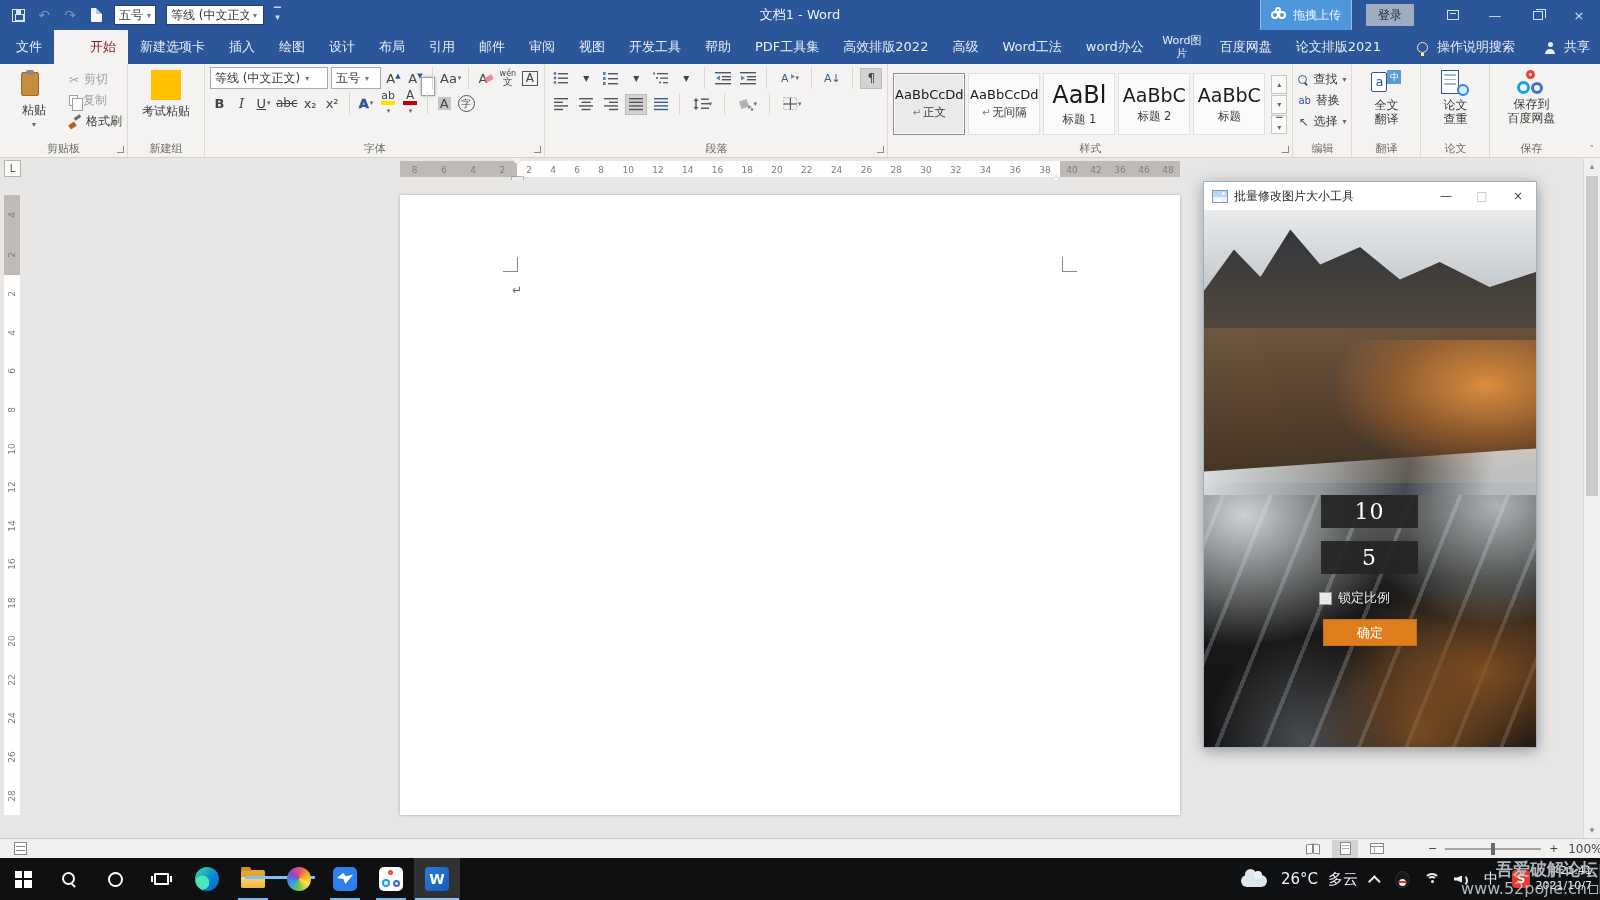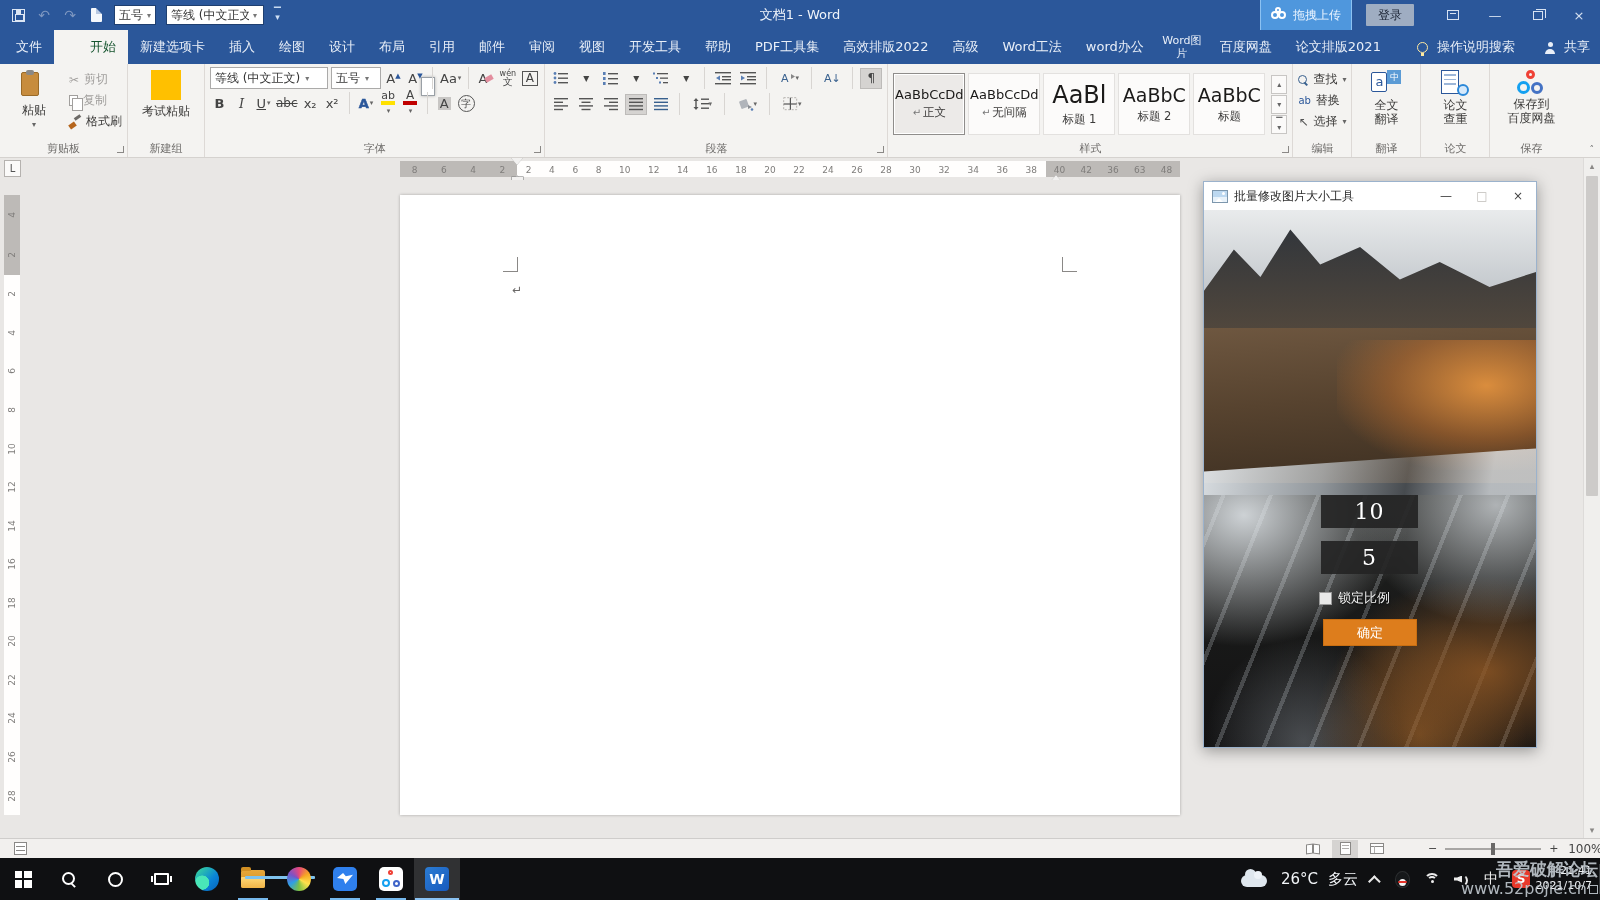--- a/index.html
+++ b/index.html
@@ -33,21 +33,21 @@
   .btn-login{height:22px;background:#9fadc2;color:#20293a;font-size:12px;padding:0 12px;display:flex;align-items:center;margin-right:18px;border-radius:1px;}
   .wbtn{width:42px;height:30px;display:flex;align-items:center;justify-content:center;color:#d7e2f2;font-size:13px;}
   .ic-ribopts{width:12px;height:10px;border:1px solid #d7e2f2;position:relative;}
   .ic-ribopts:before{content:"";position:absolute;left:2px;top:2px;right:2px;border-top:1px solid #d7e2f2;}
   .ic-restore{width:10px;height:9px;border:1px solid #d7e2f2;position:relative;margin-left:2px;}
   .ic-restore:before{content:"";position:absolute;left:2px;top:-3px;width:9px;height:8px;border:1px solid #d7e2f2;border-bottom:none;border-left:none;}
 
   
   .tabsrow{position:absolute;top:30px;left:0;right:0;height:34px;background:#2b579a;display:flex;align-items:stretch;padding-left:4px;color:#e9eff8;}
   .rtab{display:flex;align-items:center;padding:0 12px;font-size:13px;white-space:nowrap;cursor:default;}
-  .rtab.active{background:#f4f3f1;color:#14532d;padding-left:36px;}
+  .rtab.active{background:#f4f3f1;color:#7f1d1d;padding-left:36px;}
   .rtab.twoline{white-space:normal;width:52px;line-height:13px;text-align:center;font-size:11px;padding:0 6px;}
   .tabs-right{margin-left:auto;display:flex;align-items:center;gap:4px;padding-right:10px;}
   .bulb{width:11px;height:11px;border:1.5px solid #ffe9a0;border-radius:50%;position:relative;margin-right:5px;}
   .bulb:after{content:"";position:absolute;left:2.5px;bottom:-4px;width:3px;height:3px;background:#ffe9a0;}
   .helptext{font-size:13px;margin-right:26px;}
   .person{width:10px;height:10px;position:relative;margin-right:5px;}
   .person:before{content:"";position:absolute;left:2.5px;top:0;width:5px;height:5px;border-radius:50%;background:#e9eff8;}
   .person:after{content:"";position:absolute;left:0;bottom:-2px;width:10px;height:5px;border-radius:5px 5px 0 0;background:#e9eff8;}
   .sharetext{font-size:13px;}
 
@@ -777,25 +777,25 @@
           <span class="rnum">22</span>
           <span class="rnum">24</span>
           <span class="rnum">26</span>
           <span class="rnum">28</span>
           <span class="rnum">30</span>
           <span class="rnum">32</span>
           <span class="rnum">34</span>
           <span class="rnum">36</span>
           <span class="rnum">38</span>
         </div>
-      <div class="rh-seg gray" style="width:134px">
+      <div class="rh-seg gray" style="width:120px">
           <span class="rnum">40</span>
           <span class="rnum">42</span>
           <span class="rnum">36</span>
-          <span class="rnum">63</span>
+          <span class="rnum">46</span>
           <span class="rnum">48</span>
         </div>
     </div>
     <span class="mk-fl"></span>
     <span class="mk-li"></span>
     <span class="mk-box"></span>
     <span class="mk-ri"></span>
   </div>
 
   <div class="docarea">

